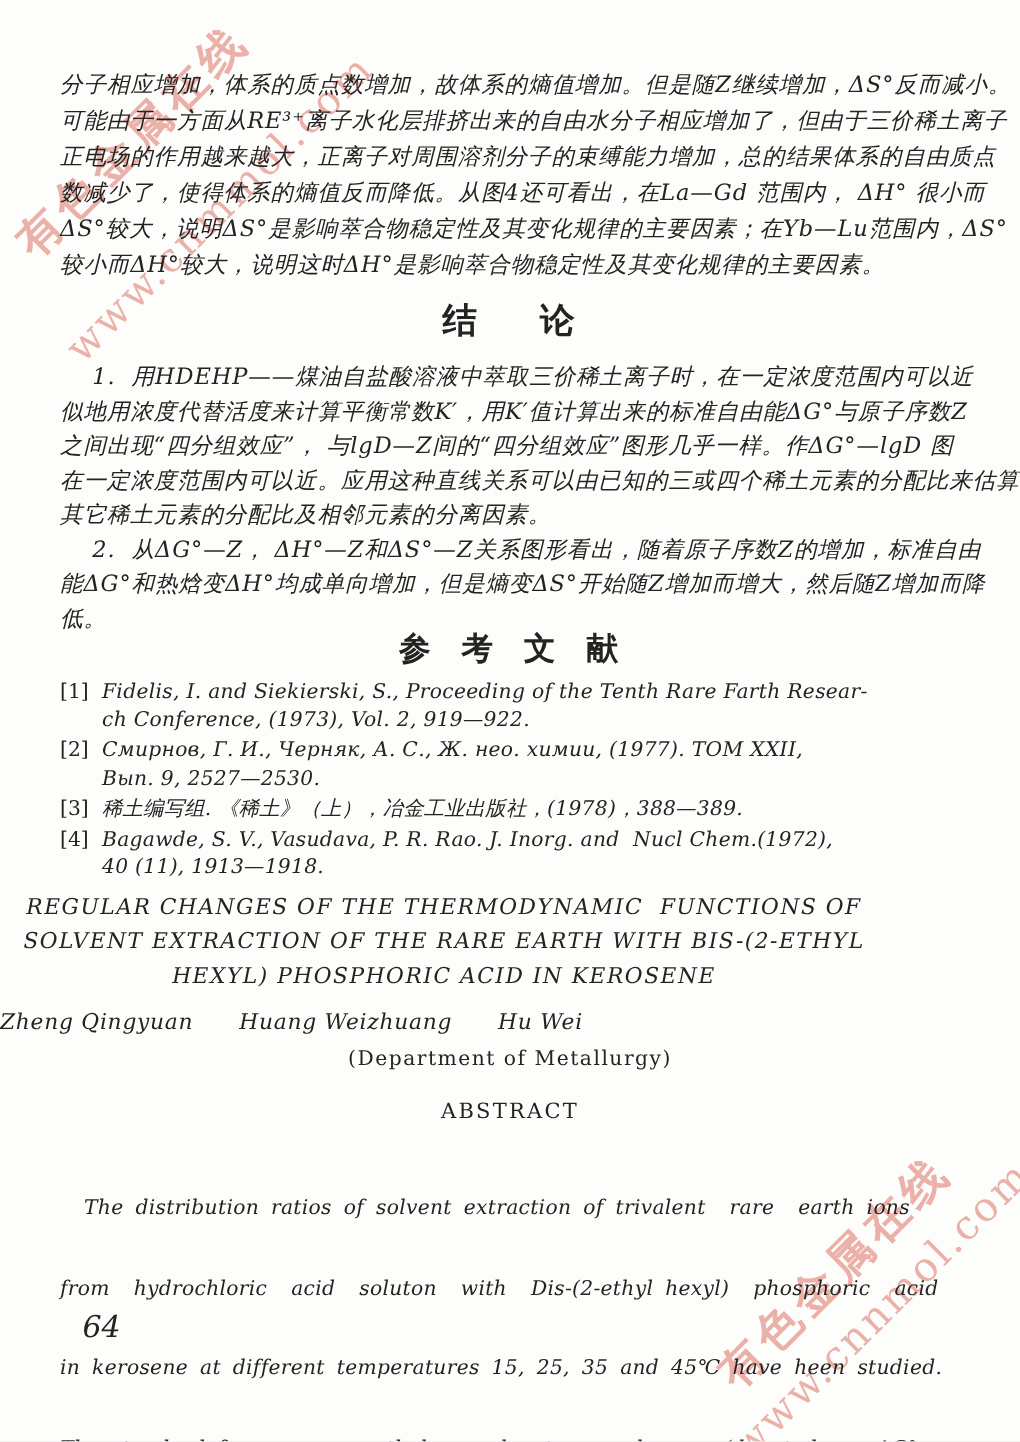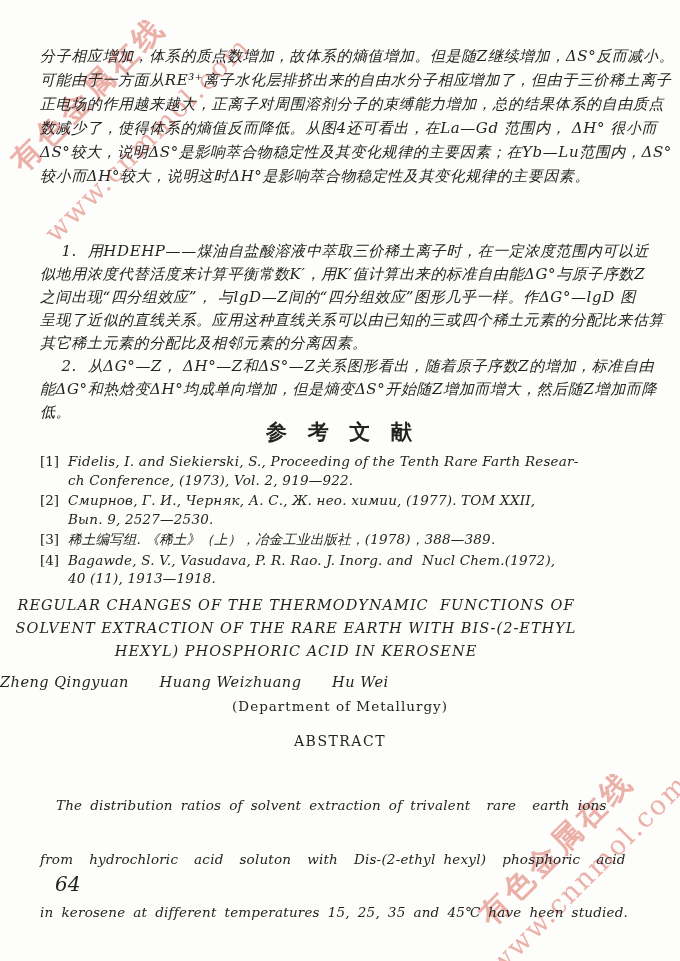--- a/index.html
+++ b/index.html
@@ -104,26 +104,27 @@
 
   <div class="block cn intro">
     <div class="line">分子相应增加，体系的质点数增加，故体系的熵值增加。但是随Z继续增加，ΔS°反而减小。</div>
     <div class="line">可能由于一方面从RE³⁺离子水化层排挤出来的自由水分子相应增加了，但由于三价稀土离子</div>
     <div class="line">正电场的作用越来越大，正离子对周围溶剂分子的束缚能力增加，总的结果体系的自由质点</div>
     <div class="line">数减少了，使得体系的熵值反而降低。从图4还可看出，在La—Gd 范围内， ΔH° 很小而</div>
     <div class="line">ΔS°较大，说明ΔS°是影响萃合物稳定性及其变化规律的主要因素；在Yb—Lu范围内，ΔS°</div>
     <div class="line">较小而ΔH°较大，说明这时ΔH°是影响萃合物稳定性及其变化规律的主要因素。</div>
   </div>
 
+  <div class="heading-cn" style="top:198px;">结    论</div>
 
   <div class="block cn concl-1">
     <div class="line">    1.  用HDEHP——煤油自盐酸溶液中萃取三价稀土离子时，在一定浓度范围内可以近</div>
     <div class="line">似地用浓度代替活度来计算平衡常数K′，用K′值计算出来的标准自由能ΔG°与原子序数Z</div>
     <div class="line">之间出现“四分组效应”， 与lgD—Z间的“四分组效应”图形几乎一样。作ΔG°—lgD 图</div>
-    <div class="line">呈现了近似的直线关系。应用这种直线关系可以由已知的三或四个稀土元素的分配比来估算</div>
+    <div class="line">在一定浓度范围内可以近。应用这种直线关系可以由已知的三或四个稀土元素的分配比来估算</div>
     <div class="line">其它稀土元素的分配比及相邻元素的分离因素。</div>
   </div>
 
   <div class="block cn concl-2">
     <div class="line">    2.  从ΔG°—Z， ΔH°—Z和ΔS°—Z关系图形看出，随着原子序数Z的增加，标准自由</div>
     <div class="line">能ΔG°和热焓变ΔH°均成单向增加，但是熵变ΔS°开始随Z增加而增大，然后随Z增加而降</div>
     <div class="line">低。</div>
   </div>
 
   <div class="heading-cn" style="top:418px;font-size:21px;">参  考  文  献</div>

